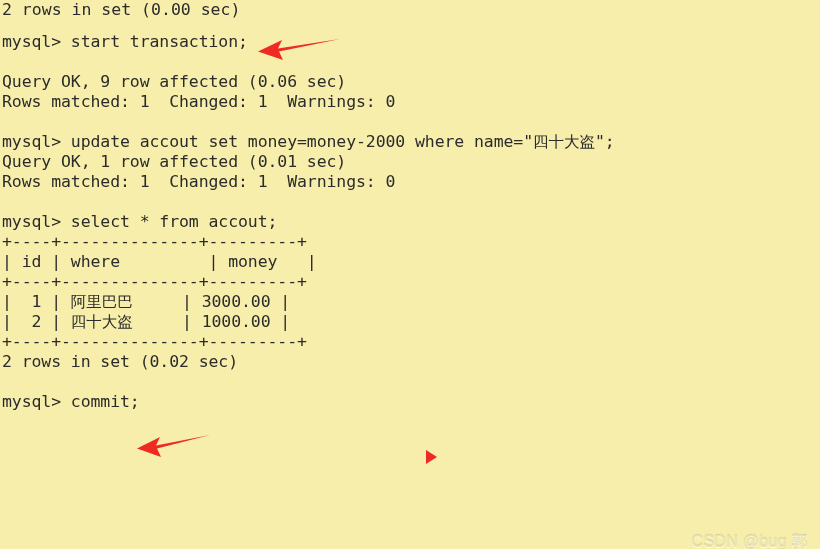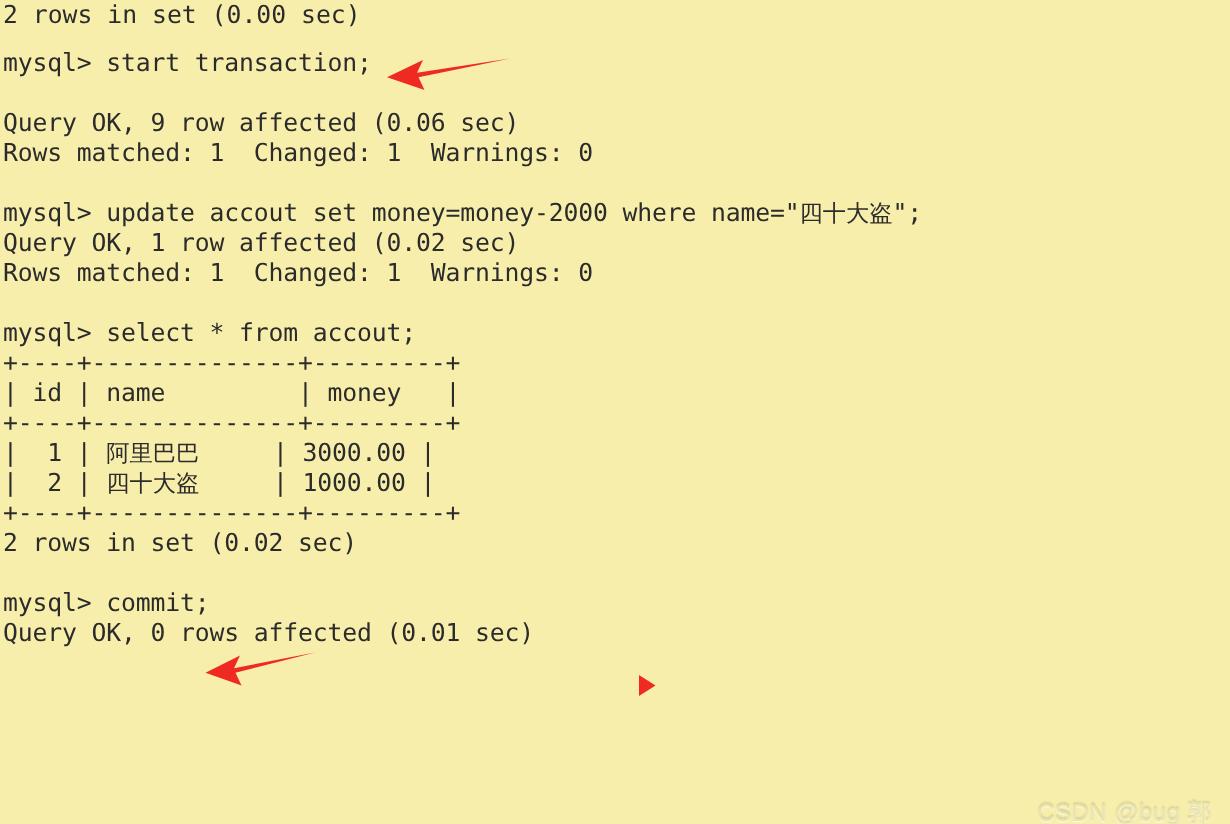--- a/index.html
+++ b/index.html
@@ -109,34 +109,33 @@
   <div id="clipped-top">2 rows in set (0.00 sec)</div>
 
   <div id="lines">
       <div class="line blank"></div>
       <div class="line"><span>mysql&gt; start transaction;</span></div>
       <div class="line blank"></div>
       <div class="line"><span>Query OK, 9 row affected (0.06 sec)</span></div>
       <div class="line"><span>Rows matched: 1  Changed: 1  Warnings: 0</span></div>
       <div class="line blank"></div>
       <div class="line"><span>mysql&gt; update accout set money=money-2000 where name="</span><span class="cjk">四十大盗</span><span>";</span></div>
-      <div class="line"><span>Query OK, 1 row affected (0.02 sec)</span></div>
+      <div class="line"><span>Query OK, 1 row affected (0.01 sec)</span></div>
       <div class="line"><span>Rows matched: 1  Changed: 1  Warnings: 0</span></div>
       <div class="line blank"></div>
       <div class="line"><span>mysql&gt; select * from accout;</span></div>
       <div class="line tbl"><span>+----+--------------+---------+</span></div>
-      <div class="line tbl"><span>| id | name         | money   |</span></div>
+      <div class="line tbl"><span>| id | where         | money   |</span></div>
       <div class="line tbl"><span>+----+--------------+---------+</span></div>
       <div class="line tbl"><span>|  1 | </span><span class="cjk">阿里巴巴</span><span>     | 3000.00 |</span></div>
       <div class="line tbl"><span>|  2 | </span><span class="cjk">四十大盗</span><span>     | 1000.00 |</span></div>
       <div class="line tbl"><span>+----+--------------+---------+</span></div>
       <div class="line"><span>2 rows in set (0.02 sec)</span></div>
       <div class="line blank"></div>
       <div class="line"><span>mysql&gt; commit;</span></div>
-      <div class="line"><span>Query OK, 0 rows affected (0.01 sec)</span></div>
       <div class="line blank"></div>
     </div>
 
   <svg class="arrow" style="left:252px; top:19px;" width="90" height="34" viewBox="0 0 90 34">
     <path d="M 88 8 L 26 17.5 L 30 9 L 6 20.5 L 31 29 L 27 20.5 Z" fill="#ee2a23"></path>
   </svg>
 
   <svg class="arrow" style="left:132px; top:416px;" width="80" height="34" viewBox="0 0 80 34">
     <path d="M 78 7 L 24 17.5 L 28 9 L 5 20.5 L 29 29 L 25 20.5 Z" fill="#ee2a23"></path>
   </svg>

